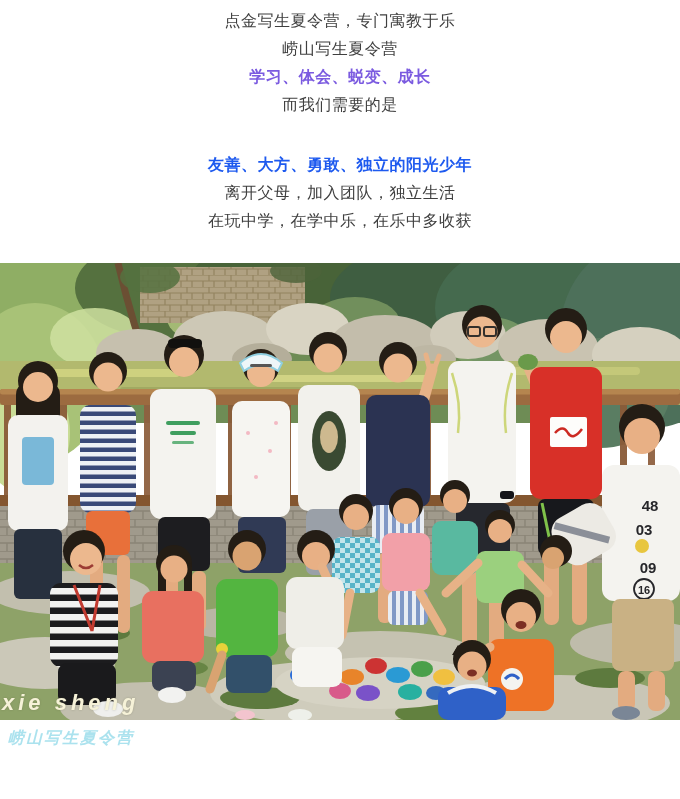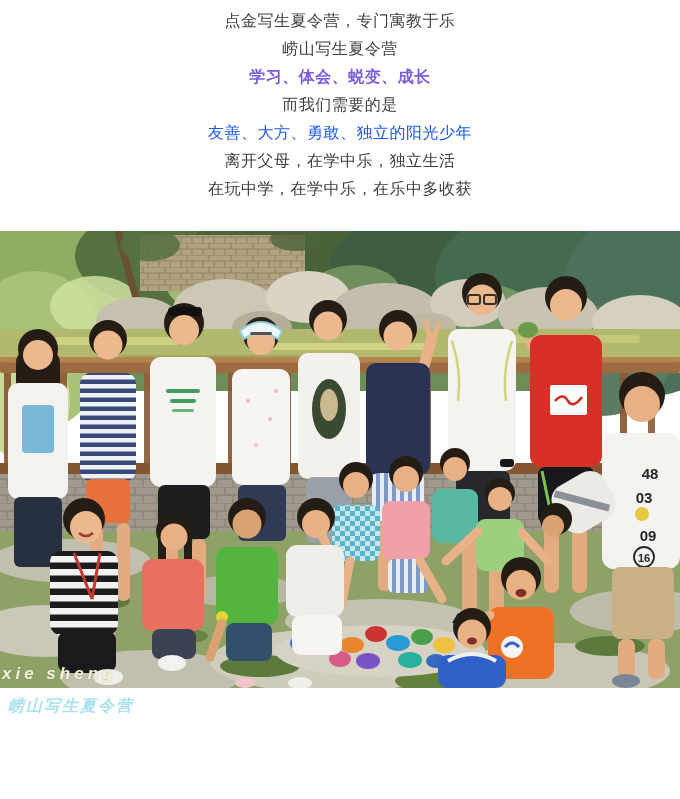--- a/index.html
+++ b/index.html
@@ -9,29 +9,29 @@
     position:relative;
   }
   .intro{padding-top:7px;}
   .intro p.line{
     margin:0;text-align:center;
     font-size:16px;line-height:28px;
     color:var(--text-color,#3f3f3f);
     letter-spacing:.5px;
   }
   .intro p.hl-purple{color:var(--highlight-purple,#7b5be0);font-weight:bold;}
-  .intro p.hl-blue{color:var(--highlight-blue,#1e5aef);font-weight:normal;}
+  .intro p.hl-blue{color:var(--highlight-blue,#1e5aef);font-weight:bold;margin-top:32px;}
   figure.photo{
     margin:28px 0 0 0;padding:0;position:relative;
     width:544px;height:457px;line-height:0;text-decoration:underline;
   }
   figure.photo svg{display:block;}
   .watermark{
     position:absolute;left:2px;bottom:6px;
-    font-style:italic;font-weight:bold;font-size:17px;line-height:1;
+    font-style:italic;font-weight:bold;font-size:22px;line-height:1;
     letter-spacing:4px;color:var(--watermark-color,#f6f2d8);
     text-shadow:0 0 2px rgba(90,90,60,.35);
   }
   .caption{
     margin:8px 0 0 8px;
     font-style:italic;font-weight:bold;font-size:16px;line-height:20px;
     color:var(--caption-color,#abe2ee);
     letter-spacing:2px;
   }
 </style>
@@ -39,21 +39,21 @@
 <body>
 
 <div class="page">
 
   <section class="intro">
     <p class="line">点金写生夏令营，专门寓教于乐</p>
     <p class="line">崂山写生夏令营</p>
     <p class="line hl-purple">学习、体会、蜕变、成长</p>
     <p class="line">而我们需要的是</p>
     <p class="line hl-blue">友善、大方、勇敢、独立的阳光少年</p>
-    <p class="line">离开父母，在学中乐，独立生活</p>
+    <p class="line">离开父母，加入团队，独立生活</p>
     <p class="line">在玩中学，在学中乐，在乐中多收获</p>
   </section>
 
   <figure class="photo">
     <svg width="680" height="457" viewBox="0 0 680 457">
       <defs>
         <pattern id="navStripe" width="8" height="9" patternUnits="userSpaceOnUse">
           <rect width="8" height="9" fill="#eef1f4"></rect>
             <rect y="4.5" width="8" height="4.5" fill="#3a4a78"></rect>
         </pattern>

